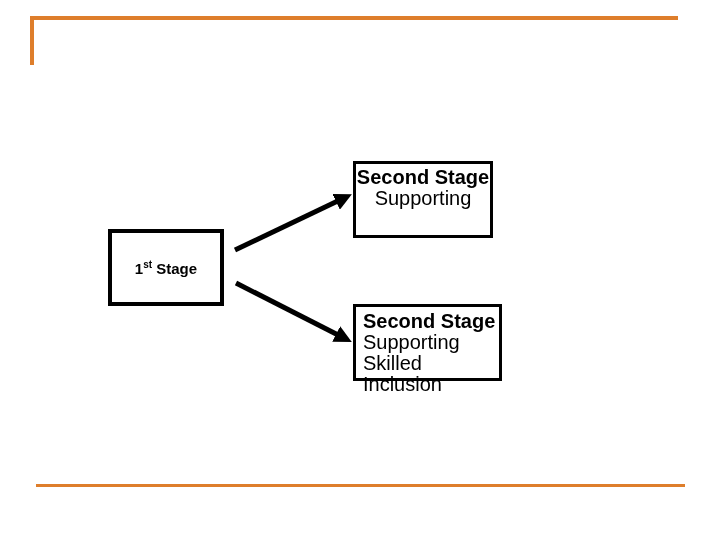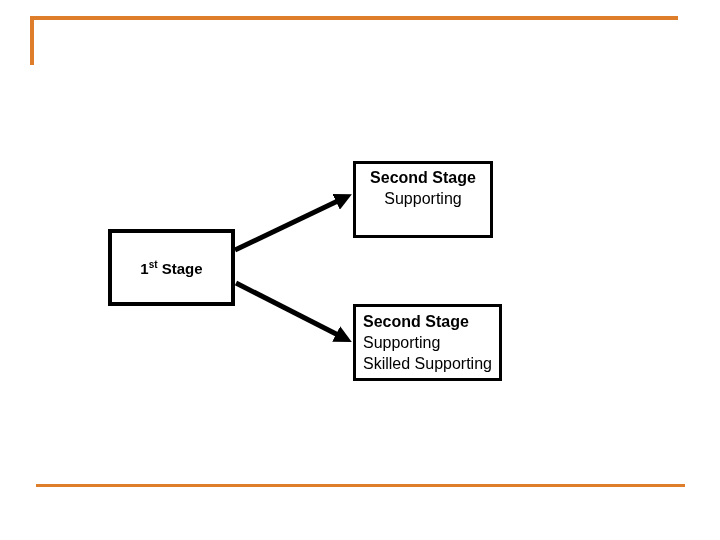--- a/index.html
+++ b/index.html
@@ -37,21 +37,21 @@
   
   .box {
     position: absolute;
     background: #ffffff;
     border: 3px solid #000000;
     box-sizing: border-box;
     color: #000000;
   }
   .box-stage1 {
     left: 108px; top: 229px;
-    width: 127px; height: 77px;
+    width: 116px; height: 77px;
     border-width: 4px;
     display: flex;
     align-items: center;
     justify-content: center;
   }
   .stage1-label {
     font-size: 15px;
     font-weight: bold;
     white-space: nowrap;
   }
@@ -67,21 +67,21 @@
     text-align: center;
     padding-top: 3px;
   }
   .box-stage2-bottom {
     left: 353px; top: 304px;
     width: 149px; height: 77px;
     text-align: left;
     padding: 4px 0 0 7px;
   }
   .box-line {
-    font-size: 16px;
+    font-size: 20px;
     line-height: 21px;
     display: block;
   }
   .box-title {
     font-weight: bold;
   }
   
   .connectors {
     position: absolute;
     left: 0; top: 0;
@@ -118,16 +118,16 @@
   </div>
 
   <div class="box box-stage2-top">
     <span class="box-line box-title">Second Stage</span>
     <span class="box-line">Supporting</span>
   </div>
 
   <div class="box box-stage2-bottom">
     <span class="box-line box-title">Second Stage</span>
     <span class="box-line">Supporting</span>
-    <span class="box-line">Skilled Supporting</span>
+    <span class="box-line">Skilled Inclusion</span>
   </div>
 
 </div>
 
 </body></html>

